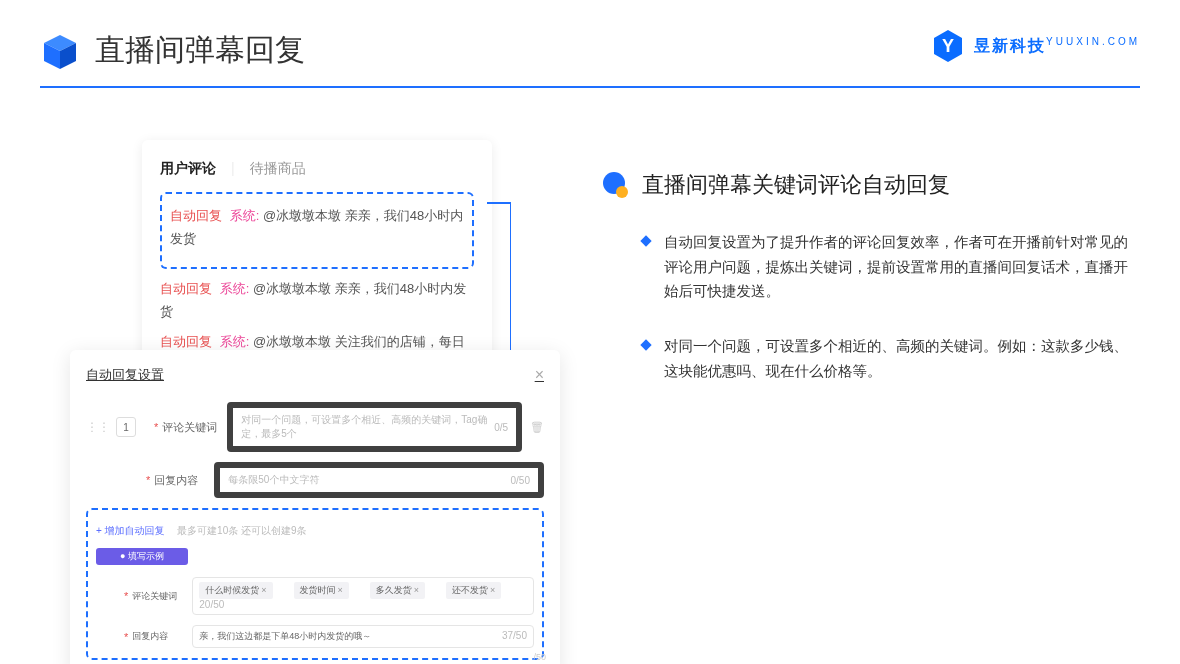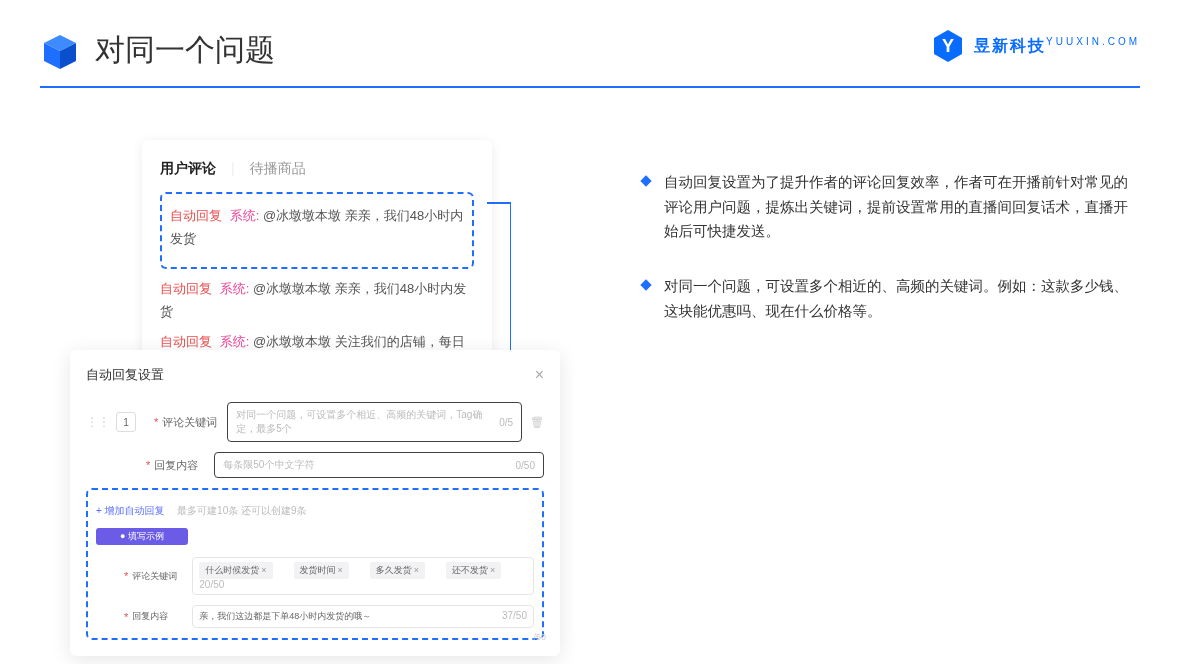--- a/index.html
+++ b/index.html
@@ -26,29 +26,29 @@
 .tab-inactive { color: #999; font-family: Liberation Mono, monospace; }
 .tab-sep { color: #eee; }
 
 .highlight-box { border: 2px dashed #1e6fff; border-radius: 6px; padding: 10px 8px; margin-bottom: 8px; position: relative; }
 .comment-line { font-size: 13px; line-height: 1.8; margin-bottom: 6px; }
 .auto-label { color: #e85050; font-weight: 500; margin-right: 4px; }
 .sys-label { color: #ec4899; }
 .comment-text { color: #555; }
 
 .card-settings { position: absolute; left: 0; top: 210px; width: 490px; background: #fff; border-radius: 6px; box-shadow: 0 4px 20px rgba(0,0,0,0.1); padding: 16px; z-index: 3; }
-.settings-header { display: flex; justify-content: space-between; align-items: center; font-size: 13px; color: #333; margin-bottom: 18px; }
+.settings-header { display: flex; justify-content: space-between; align-items: center; font-size: 13px; color: #333; margin-bottom: 18px; text-decoration: underline; }
 .close-x { color: #aaa; font-size: 16px; cursor: pointer; }
 
 .form-row { display: flex; align-items: center; margin-bottom: 10px; font-size: 11px; }
 .drag-handle { color: #ccc; margin-right: 6px; font-size: 12px; }
 .num-box { width: 20px; height: 20px; border: 1px solid #ddd; border-radius: 3px; display: flex; align-items: center; justify-content: center; font-size: 10px; margin-right: 18px; color: #666; }
 .field-label { color: #666; margin-right: 10px; min-width: 50px; font-size: 11px; }
 .req { color: #e85050; margin-right: 4px; }
-.input-box { flex: 1; border: 1px solid #404040; border-radius: 4px; padding: 5px 8px; font-size: 10px; color: #bbb; display: flex; justify-content: space-between; align-items: center; background: #fff; }
+.input-box { flex: 1; border: 6px solid #404040; border-radius: 4px; padding: 5px 8px; font-size: 10px; color: #bbb; display: flex; justify-content: space-between; align-items: center; background: #fff; }
 .counter { color: #bbb; font-size: 10px; }
 .trash { margin-left: 8px; color: #ccc; font-size: 11px; }
 
 .sub-row { padding-left: 60px; }
 
 .example-box { border: 2px dashed #1e6fff; border-radius: 6px; padding: 10px 8px 8px 8px; margin-top: 6px; position: relative; }
 .add-link { color: #5b6eff; font-size: 10px; margin-right: 8px; }
 .hint-text { color: #bbb; font-size: 10px; }
 .badge { background: #6b5ce7; color: #fff; font-size: 9px; padding: 2px 24px; border-radius: 3px; display: inline-block; margin: 6px 0; }
 .tag-pill { background: #f2f2f5; color: #666; font-size: 9px; padding: 2px 6px; border-radius: 2px; margin-right: 3px; display: inline-block; }
@@ -74,21 +74,21 @@
 <body>
 
 <div class="header">
   <div class="cube-icon">
     <svg viewBox="0 0 40 40" width="40" height="40">
       <polygon points="20,4 36,12 20,20 4,12" fill="#3d8bff"></polygon>
       <polygon points="4,12 20,20 20,38 4,30" fill="#1e6fff"></polygon>
       <polygon points="36,12 20,20 20,38 36,30" fill="#0a4fcc"></polygon>
     </svg>
   </div>
-  <h1 class="page-title">对同一个问题</h1>
+  <h1 class="page-title">直播间弹幕回复</h1>
 </div>
 
 <div class="logo-area">
   <div class="logo-icon">
     <svg viewBox="0 0 36 36" width="36" height="36">
       <path d="M18 2 L32 10 L32 26 L18 34 L4 26 L4 10 Z" fill="#0a6cff"></path>
       <text x="18" y="24" text-anchor="middle" fill="#fff" font-size="18" font-weight="bold">Y</text>
     </svg>
   </div>
   <div class="logo-text">
@@ -185,20 +185,29 @@
           <span class="counter">37/50</span>
         </div>
       </div>
     </div>
     <span class="faint-counter">/50</span>
   </div>
 
 </div>
 
 <div class="right-area">
+  <div class="section-head">
+    <div class="bubble-icon">
+      <svg viewBox="0 0 28 28" width="28" height="28">
+        <circle cx="14" cy="12" r="11" fill="#1e6fff"></circle>
+        <circle cx="22" cy="21" r="6" fill="#ffb020"></circle>
+      </svg>
+    </div>
+    <h2 class="section-title">直播间弹幕关键词评论自动回复</h2>
+  </div>
 
   <div class="bullet-item">
     <div class="diamond"></div>
     <div class="bullet-text">自动回复设置为了提升作者的评论回复效率，作者可在开播前针对常见的评论用户问题，提炼出关键词，提前设置常用的直播间回复话术，直播开始后可快捷发送。</div>
   </div>
 
   <div class="bullet-item">
     <div class="diamond"></div>
     <div class="bullet-text">对同一个问题，可设置多个相近的、高频的关键词。例如：这款多少钱、这块能优惠吗、现在什么价格等。</div>
   </div>

